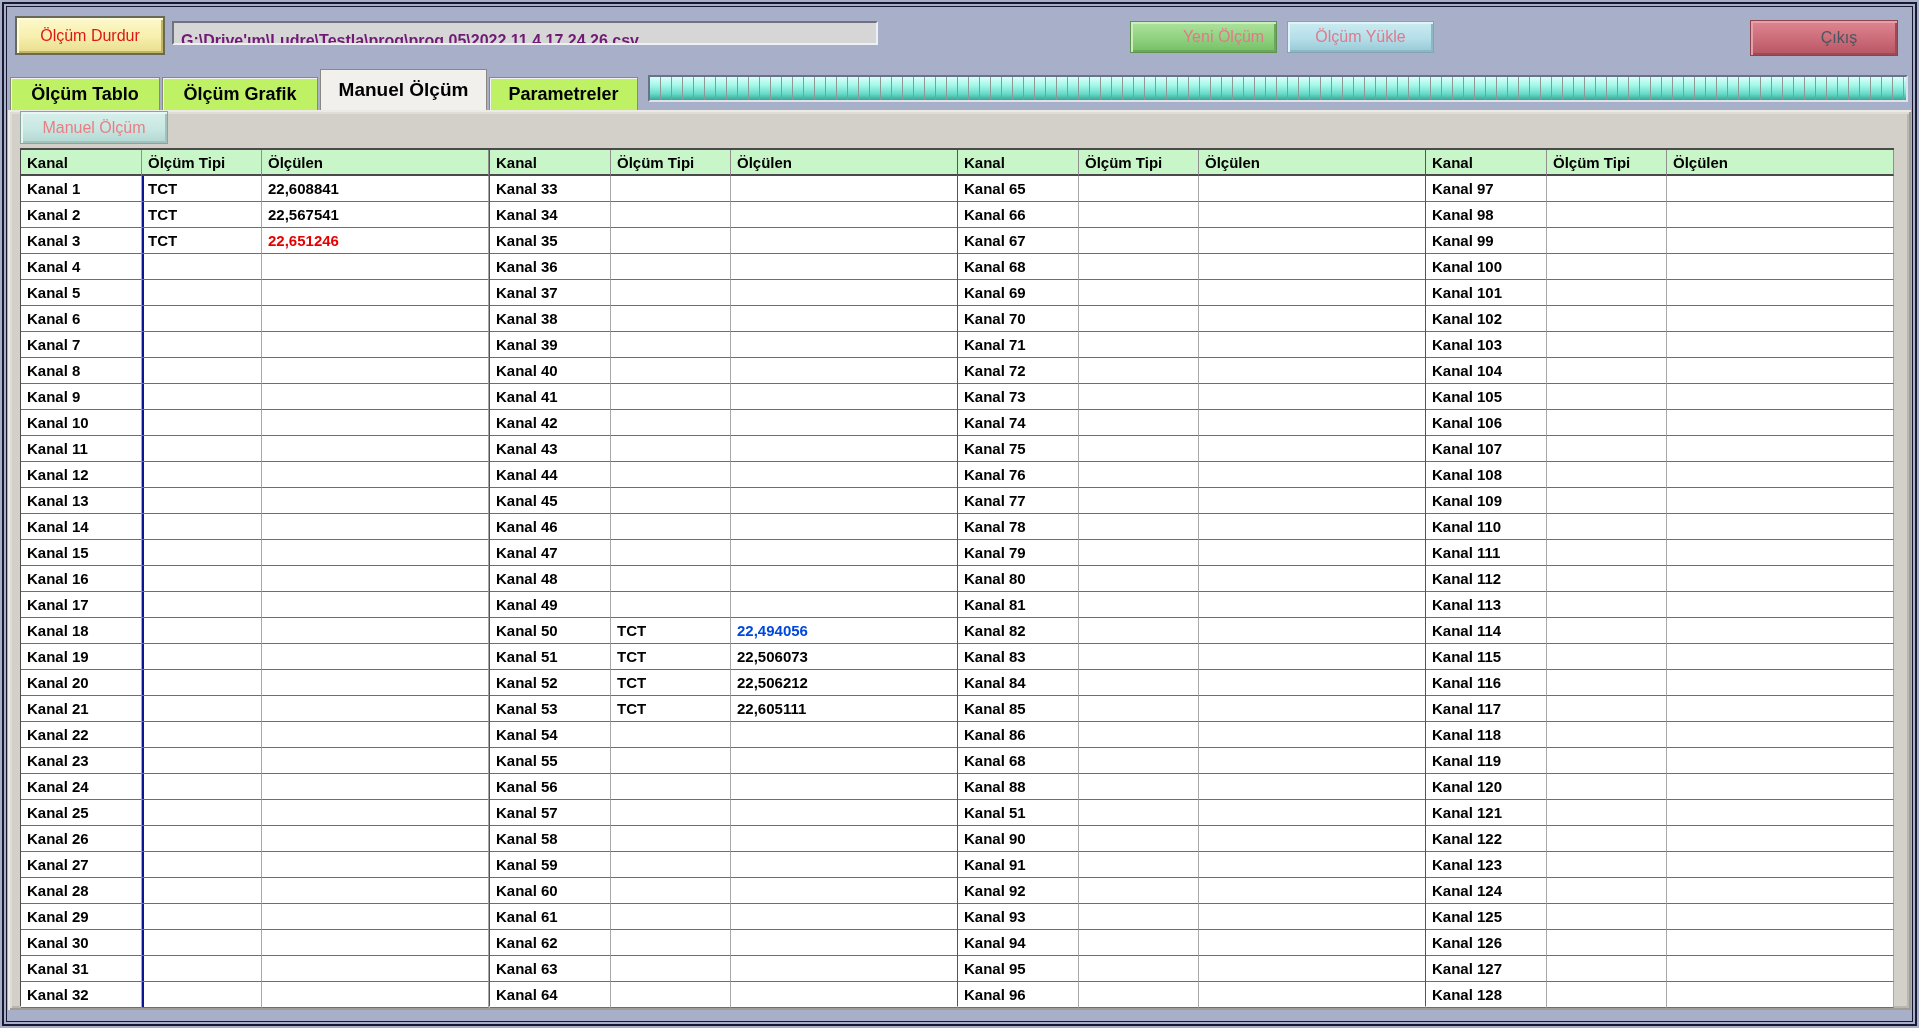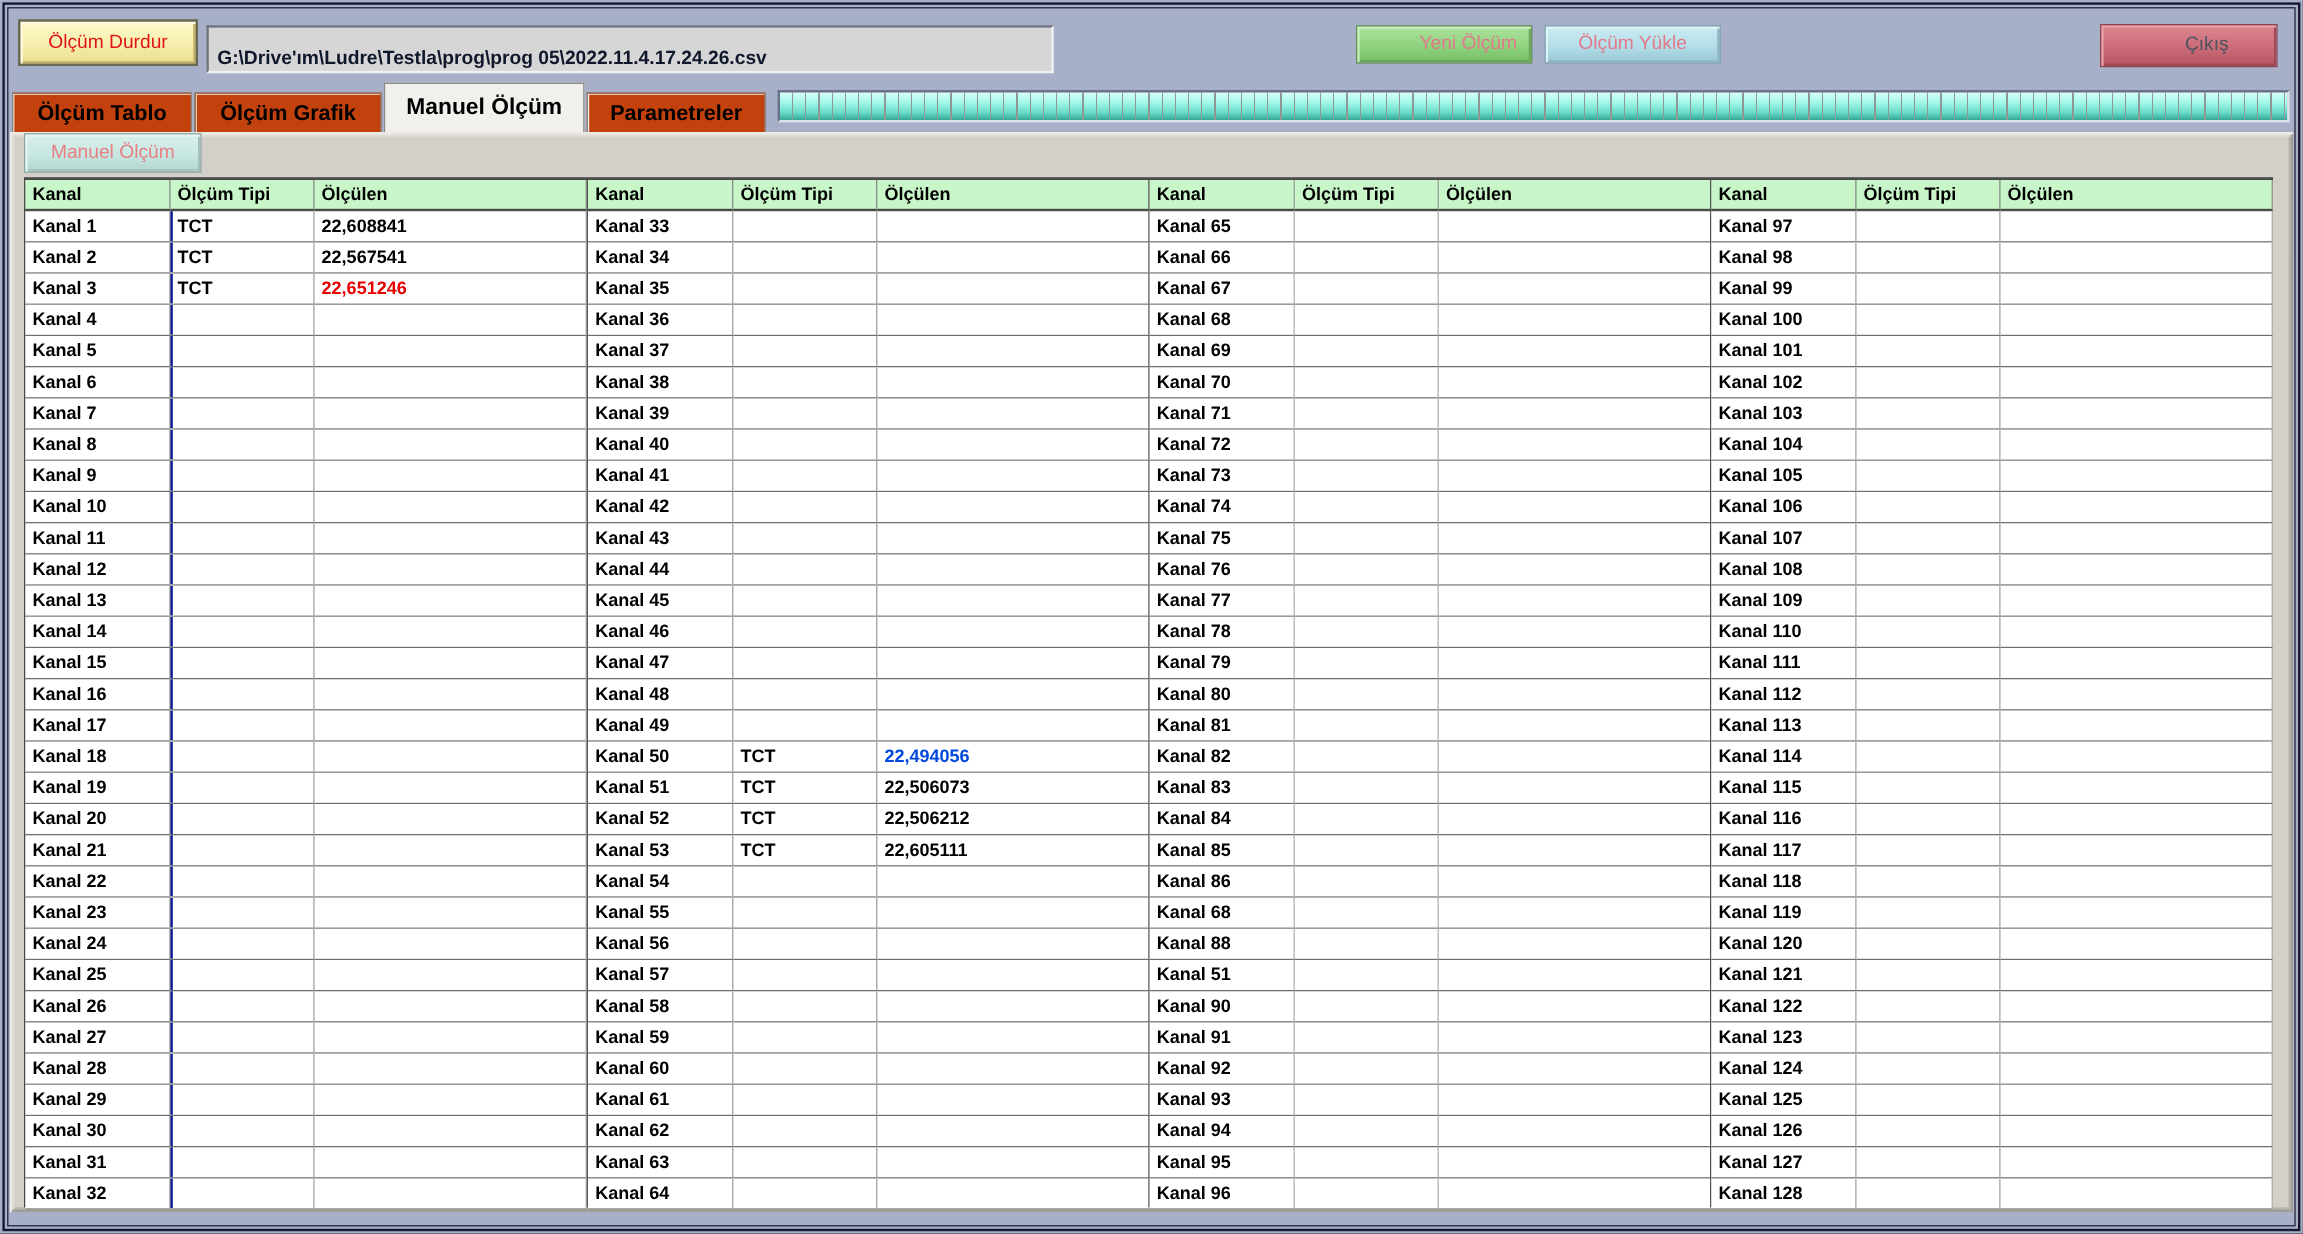--- a/index.html
+++ b/index.html
@@ -31,25 +31,25 @@
     cursor: pointer; user-select: none;
   }
   .stop-btn {
     left: 15px; top: 16px; width: 150px; height: 39px;
     background: linear-gradient(180deg, #fdf8cc 0%, #f6efac 55%, #e8dd8e 100%);
     color: #e01616;
     border: 2px solid #6a6a52;
     box-shadow: inset 2px 2px 0 #fffce0, inset -2px -2px 0 #c4b465;
   }
   .path-field {
-    position: absolute; left: 172px; top: 21px; width: 706px; height: 40px;
+    position: absolute; left: 172px; top: 21px; width: 706px; height: 24px;
     background: #d6d6d6;
     border-top: 2px solid #6f737f; border-left: 2px solid #6f737f;
     border-bottom: 2px solid #eef0f4; border-right: 2px solid #eef0f4;
-    font-weight: bold; font-size: 16px; color: #0f172a;
+    font-weight: bold; font-size: 16px; color: #701a75;
     padding: 15px 0 0 7px; outline: none;
     font-family: "Liberation Sans", sans-serif;
   }
   .new-btn {
     left: 1130px; top: 21px; width: 147px; height: 32px;
     background: linear-gradient(180deg, #aee29e 0%, #8fd27f 55%, #76bd66 100%);
     color: #e0798a;
     border: 1px solid #5f9150;
     box-shadow: inset 2px 2px 0 #c9efbc, inset -2px -2px 0 #6aa95a;
     padding-left: 46px;
@@ -71,21 +71,21 @@
   }
 
   
   .tabs {
     position: absolute; left: 10px; top: 69px; height: 41px;
     display: flex; align-items: flex-end; z-index: 20;
   }
   .tab {
     height: 33px;
     display: flex; align-items: center; justify-content: center;
-    background: #c2410c;
+    background: #bef264;
     border: 1px solid #8a8880; border-bottom: none;
     box-shadow: inset 1px 1px 0 #f2f1ed;
     font-weight: bold; font-size: 18px; color: #000;
     margin-right: 2px; cursor: pointer; user-select: none;
   }
   .tab.w1 { width: 150px; }
   .tab.w2 { width: 156px; }
   .tab.w3 { width: 167px; }
   .tab.w4 { width: 149px; }
   .tab.active {
@@ -117,21 +117,21 @@
     box-shadow: inset 2px 2px 0 #e8f6f3, inset -2px -2px 0 #a3c2bc;
     position: absolute; font-size: 16px;
   }
 
   
   .channel-table {
     position: absolute; left: 12px; top: 38px; width: 1874px; height: 858px;
     display: flex;
     border-top: 2px solid #4a4a4a;
     border-left: 1px solid #4a4a4a;
-    background: #000000;
+    background: #4c1d95;
   }
   .group {
     display: grid;
     grid-template-columns: 121px 120px 227px;
     grid-auto-rows: 26px;
     width: 468px;
   }
   .group + .group { border-left: 1px solid #555; }
   .cell {
     display: flex; align-items: center;

